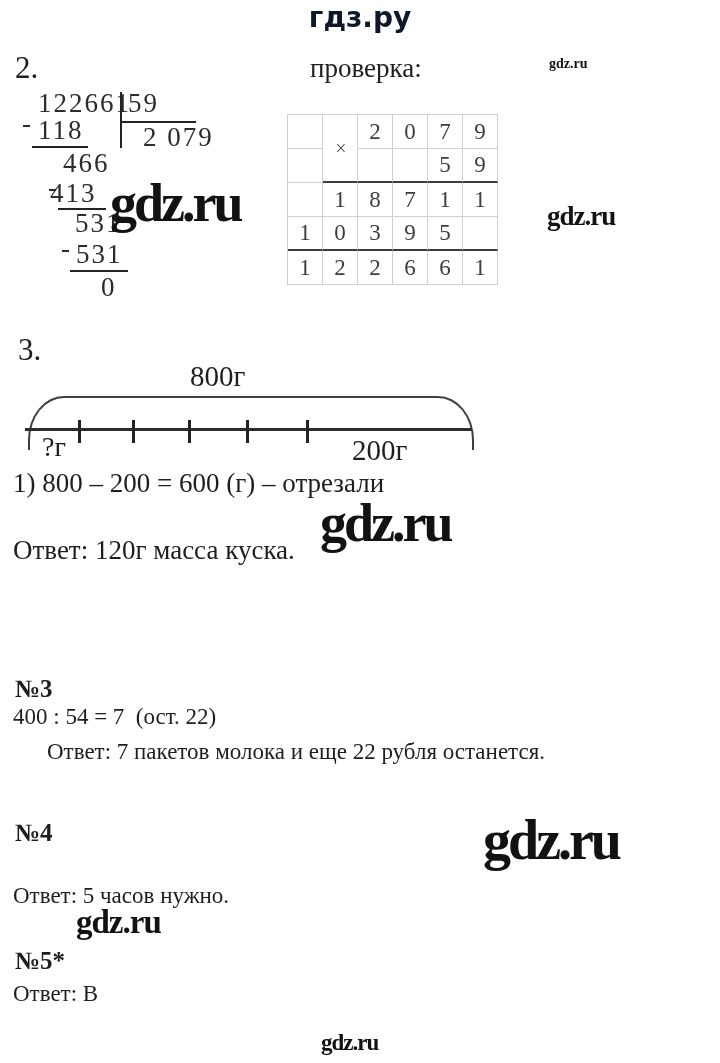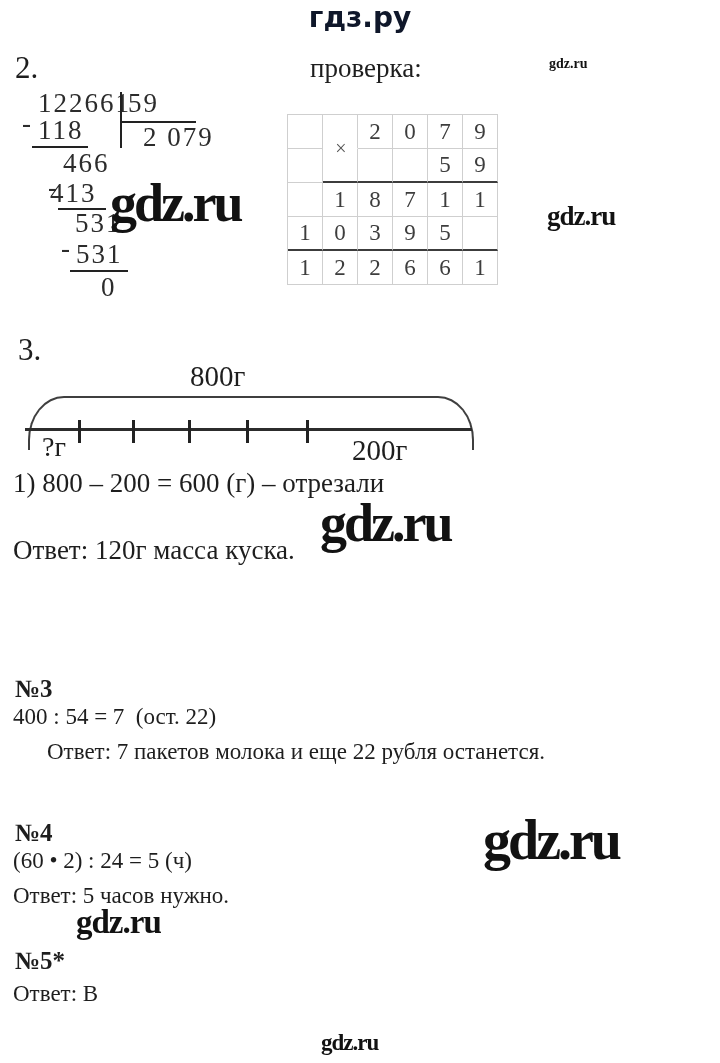--- a/index.html
+++ b/index.html
@@ -139,21 +139,20 @@
 
   <div class="abs eq-line" style="left:13px;top:470px;">1) 800 – 200 = 600 (г) – отрезали</div>
   <div class="abs eq-line" style="left:13px;top:537px;">Ответ: 120г масса куска.</div>
   <div class="abs wm wm-big" style="left:320px;top:496px;">gdz.ru</div>
 
   <div class="abs sec-num" style="left:15px;top:676px;">№3</div>
   <div class="abs sec-line" style="left:13px;top:705px;">400 : 54 = 7  (ост. 22)</div>
   <div class="abs sec-line" style="left:13px;top:740px;margin-left:34px;">Ответ: 7 пакетов молока и еще 22 рубля останется.</div>
 
   <div class="abs sec-num" style="left:15px;top:820px;">№4</div>
-  <div class="abs sec-line" style="left:13px;top:849px;">(60 • 2) : 24 = 5 (ч)</div>
   <div class="abs sec-line" style="left:13px;top:884px;">Ответ: 5 часов нужно.</div>
   <div class="abs wm" style="left:483px;top:812px;font-size:56px;letter-spacing:-3px;">gdz.ru</div>
   <div class="abs wm" style="left:76px;top:906px;font-size:33px;letter-spacing:-1px;">gdz.ru</div>
 
   <div class="abs sec-num" style="left:15px;top:948px;">№5*</div>
   <div class="abs sec-line" style="left:13px;top:982px;">Ответ: В</div>
 
   <div class="abs wm" style="left:321px;top:1031px;font-size:23px;letter-spacing:-1px;">gdz.ru</div>
 
 </div>

